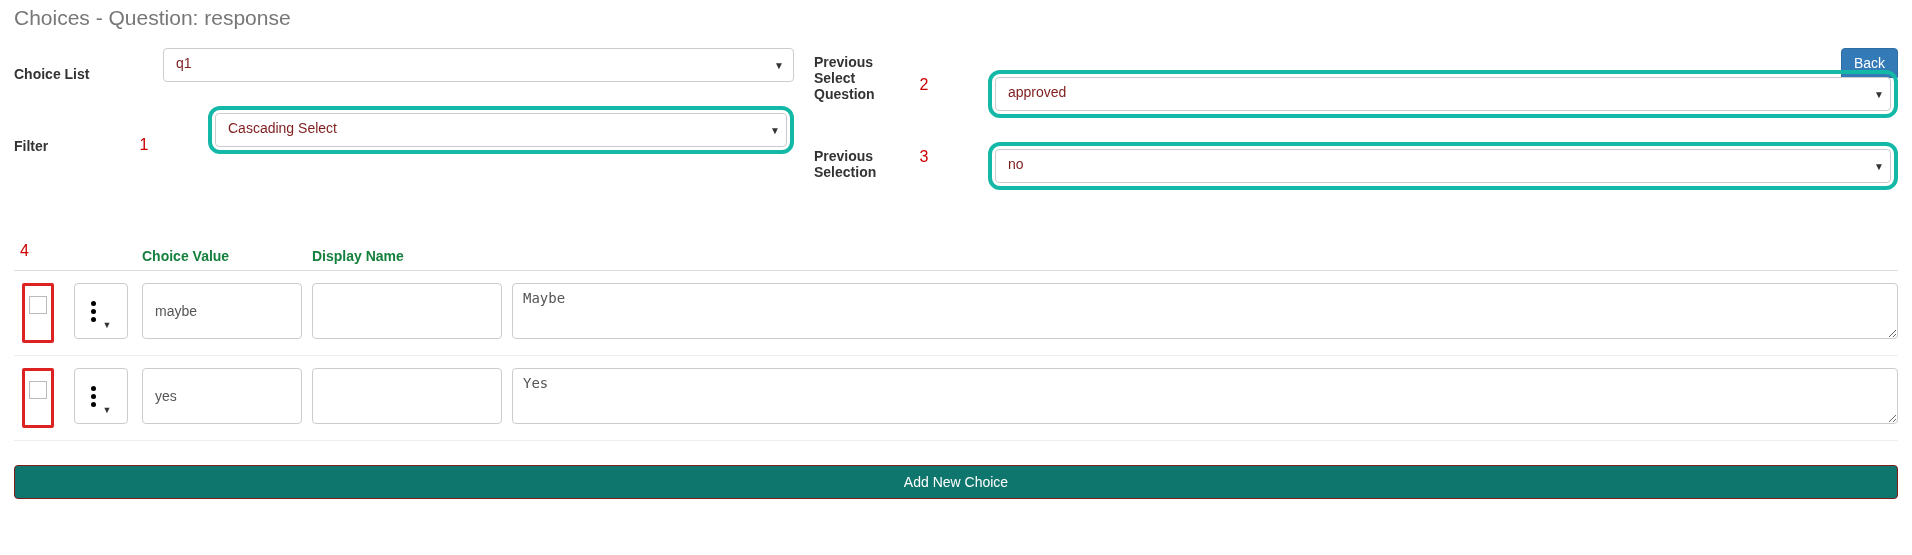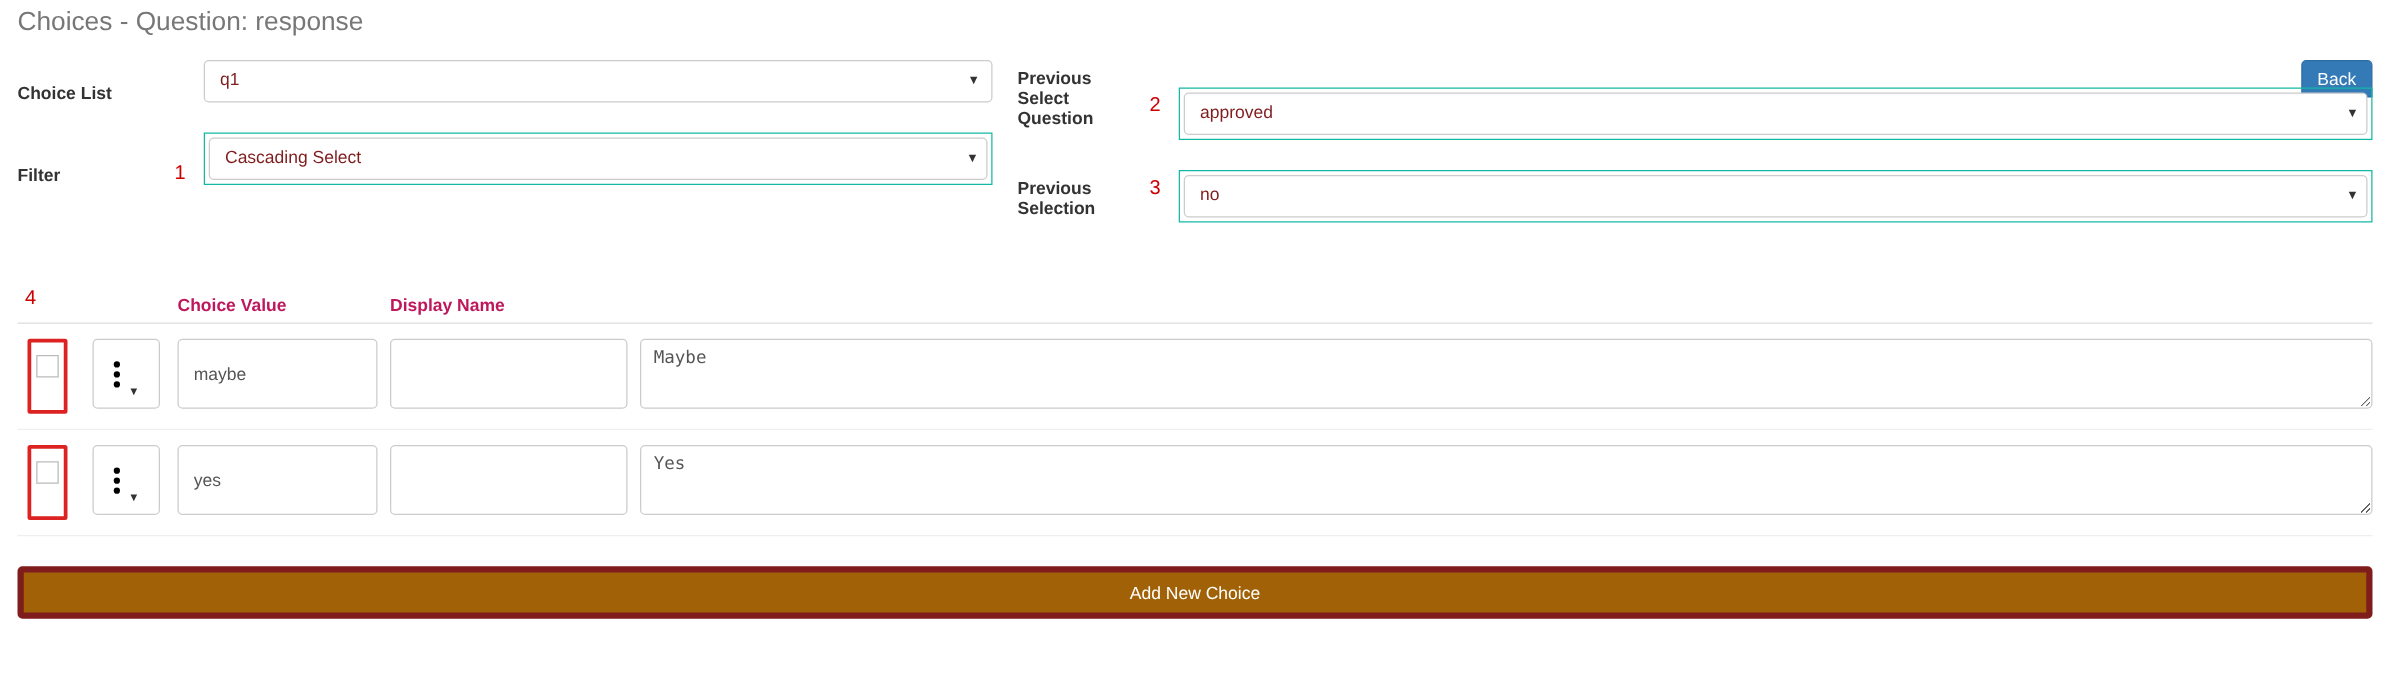--- a/index.html
+++ b/index.html
@@ -68,23 +68,24 @@
     .select-caret {
       position: absolute;
       right: 10px;
       top: 50%;
       transform: translateY(-50%);
       pointer-events: none;
       font-size: 10px;
       color: #333;
     }
     .hl-box {
-      border: 1px solid #14b8a6;
-      border-radius: 0;
+      border: 4px solid #14b8a6;
+      border-radius: 12px;
       padding: 3px;
+      margin-left: 45px;
     }
     .back-btn {
       position: absolute;
       right: 0;
       top: 0;
       background: #337ab7;
       color: #fff;
       border: 1px solid #2e6da4;
       border-radius: 4px 4px 0 0;
       padding: 6px 12px;
@@ -93,21 +94,21 @@
     }
 
     
     .grid-area { margin-top: 34px; }
     .grid-header {
       display: flex;
       align-items: flex-end;
       padding-bottom: 6px;
       border-bottom: 1px solid #ddd;
       font-weight: 700;
-      color: #be185d;
+      color: #15803d;
     }
     .col-check { width: 48px; display:flex; justify-content:center; }
     .col-menu  { width: 80px; }
     .col-val   { width: 170px; padding-right: 10px; }
     .col-disp  { width: 200px; padding-right: 10px; }
     .col-label { flex: 1; }
 
     .grid-row {
       display: flex;
       align-items: stretch;
@@ -177,23 +178,23 @@
 
     .anno-4 {
       position: absolute;
       color: #cc0000;
       font-size: 16px;
     }
 
     .add-btn {
       width: 100%;
       margin-top: 24px;
-      background: #a16207;
+      background: #0f766e;
       color: #fff;
-      border: 5px solid #7f1d1d;
+      border: 1px solid #7f1d1d;
       border-radius: 4px;
       padding: 8px 0;
       font-size: 14px;
       cursor: pointer;
       text-align: center;
     }
   </style>
 </head>
 <body>
 

